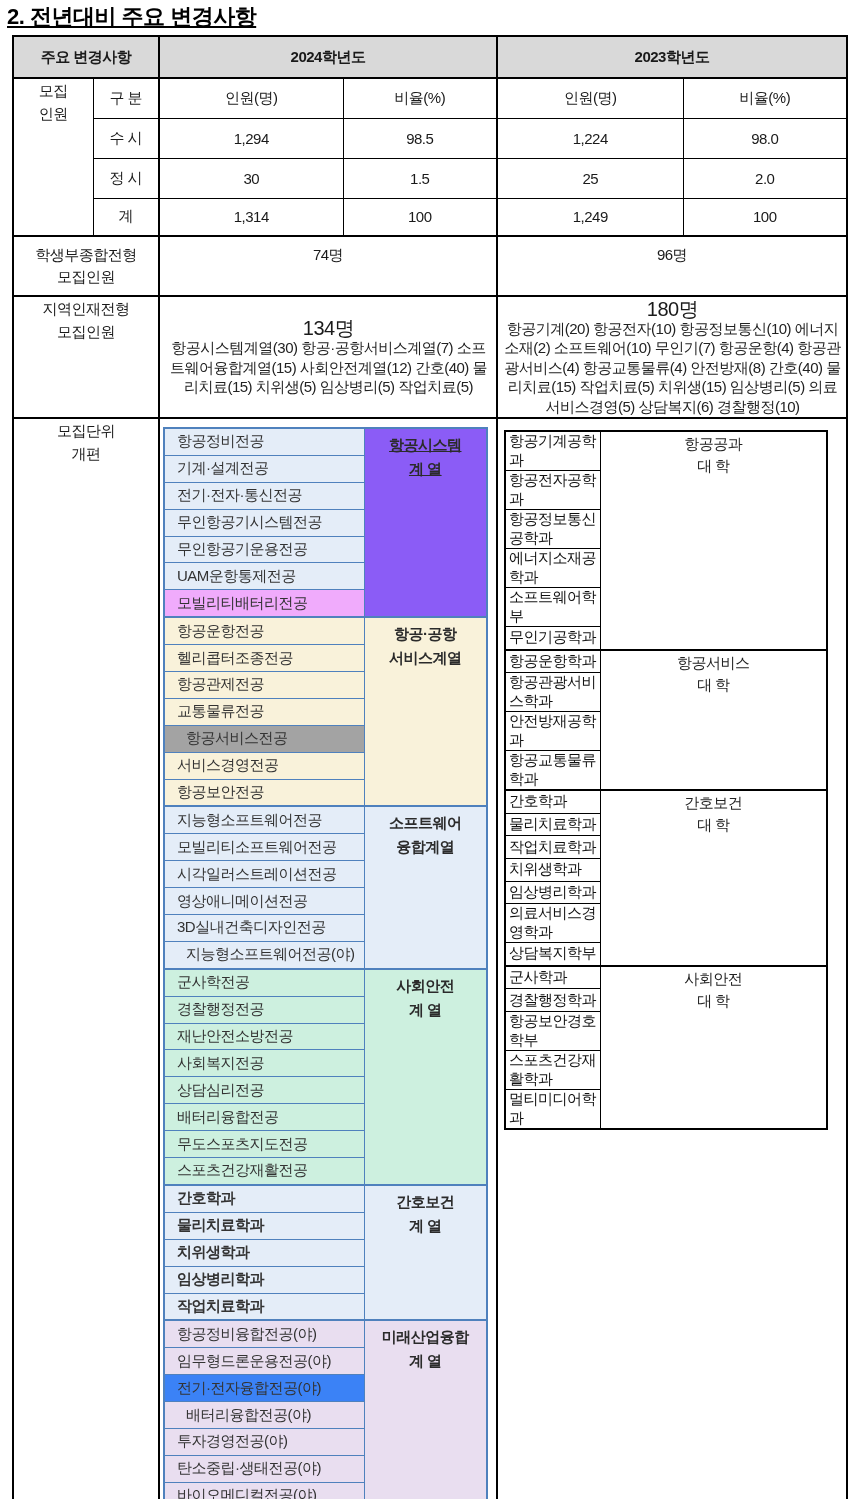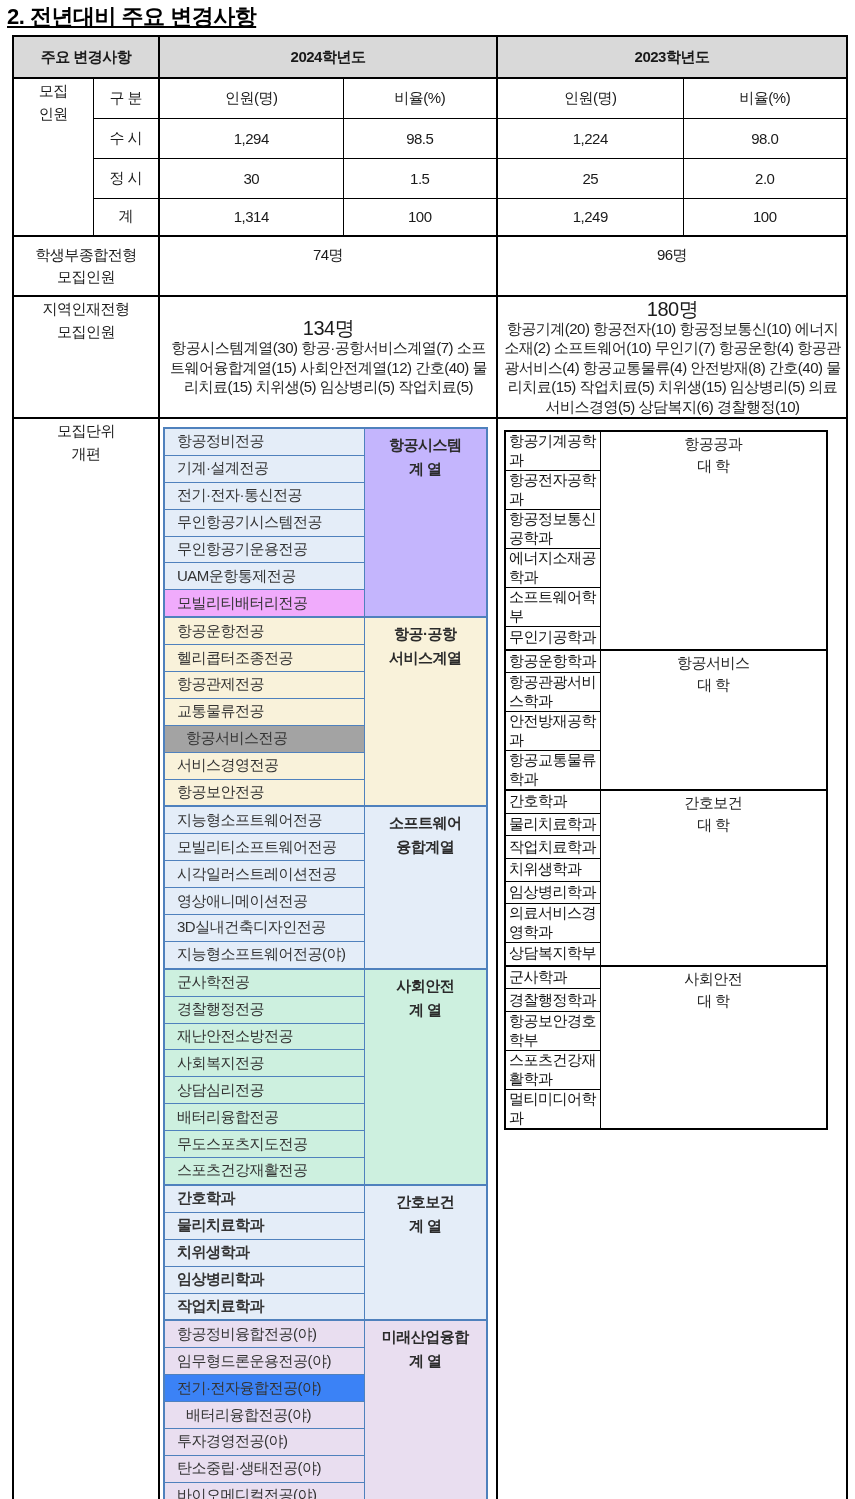--- a/index.html
+++ b/index.html
@@ -152,21 +152,21 @@
     </td>
     <td colspan="2" class="bl2 vtop">
       <table class="t2024">
         <colgroup>
               <col style="width:200px">
               <col style="width:123px">
             </colgroup>
         <tbody id="t2024-body">
               <tr>
                 <td class="major" style="background: rgb(228, 237, 248);">항공정비전공</td>
-                <td class="glabel" rowspan="7" style="background: #c4b5fd;">
+                <td class="glabel" rowspan="7" style="background: #8b5cf6; text-decoration: underline;">
                   <div>항공시스템</div>
                   <div>계 열</div>
                 </td>
               </tr>
               <tr>
                 <td class="major" style="background: rgb(228, 237, 248);">기계·설계전공</td>
               </tr>
               <tr>
                 <td class="major" style="background: rgb(228, 237, 248);">전기·전자·통신전공</td>
               </tr>
@@ -220,21 +220,21 @@
               <tr>
                 <td class="major" style="background: rgb(228, 237, 248);">시각일러스트레이션전공</td>
               </tr>
               <tr>
                 <td class="major" style="background: rgb(228, 237, 248);">영상애니메이션전공</td>
               </tr>
               <tr>
                 <td class="major" style="background: rgb(228, 237, 248);">3D실내건축디자인전공</td>
               </tr>
               <tr>
-                <td class="major" style="background: rgb(228, 237, 248);">지능형소프트웨어전공(야)</td>
+                <td class="major" style="background: rgb(228, 237, 248); text-align: center;">지능형소프트웨어전공(야)</td>
               </tr>
               <tr class="gsep">
                 <td class="major" style="background: rgb(205, 240, 223);">군사학전공</td>
                 <td class="glabel" rowspan="8" style="background: rgb(205, 240, 223);">
                   <div>사회안전</div>
                   <div>계 열</div>
                 </td>
               </tr>
               <tr>
                 <td class="major" style="background: rgb(205, 240, 223);">경찰행정전공</td>

